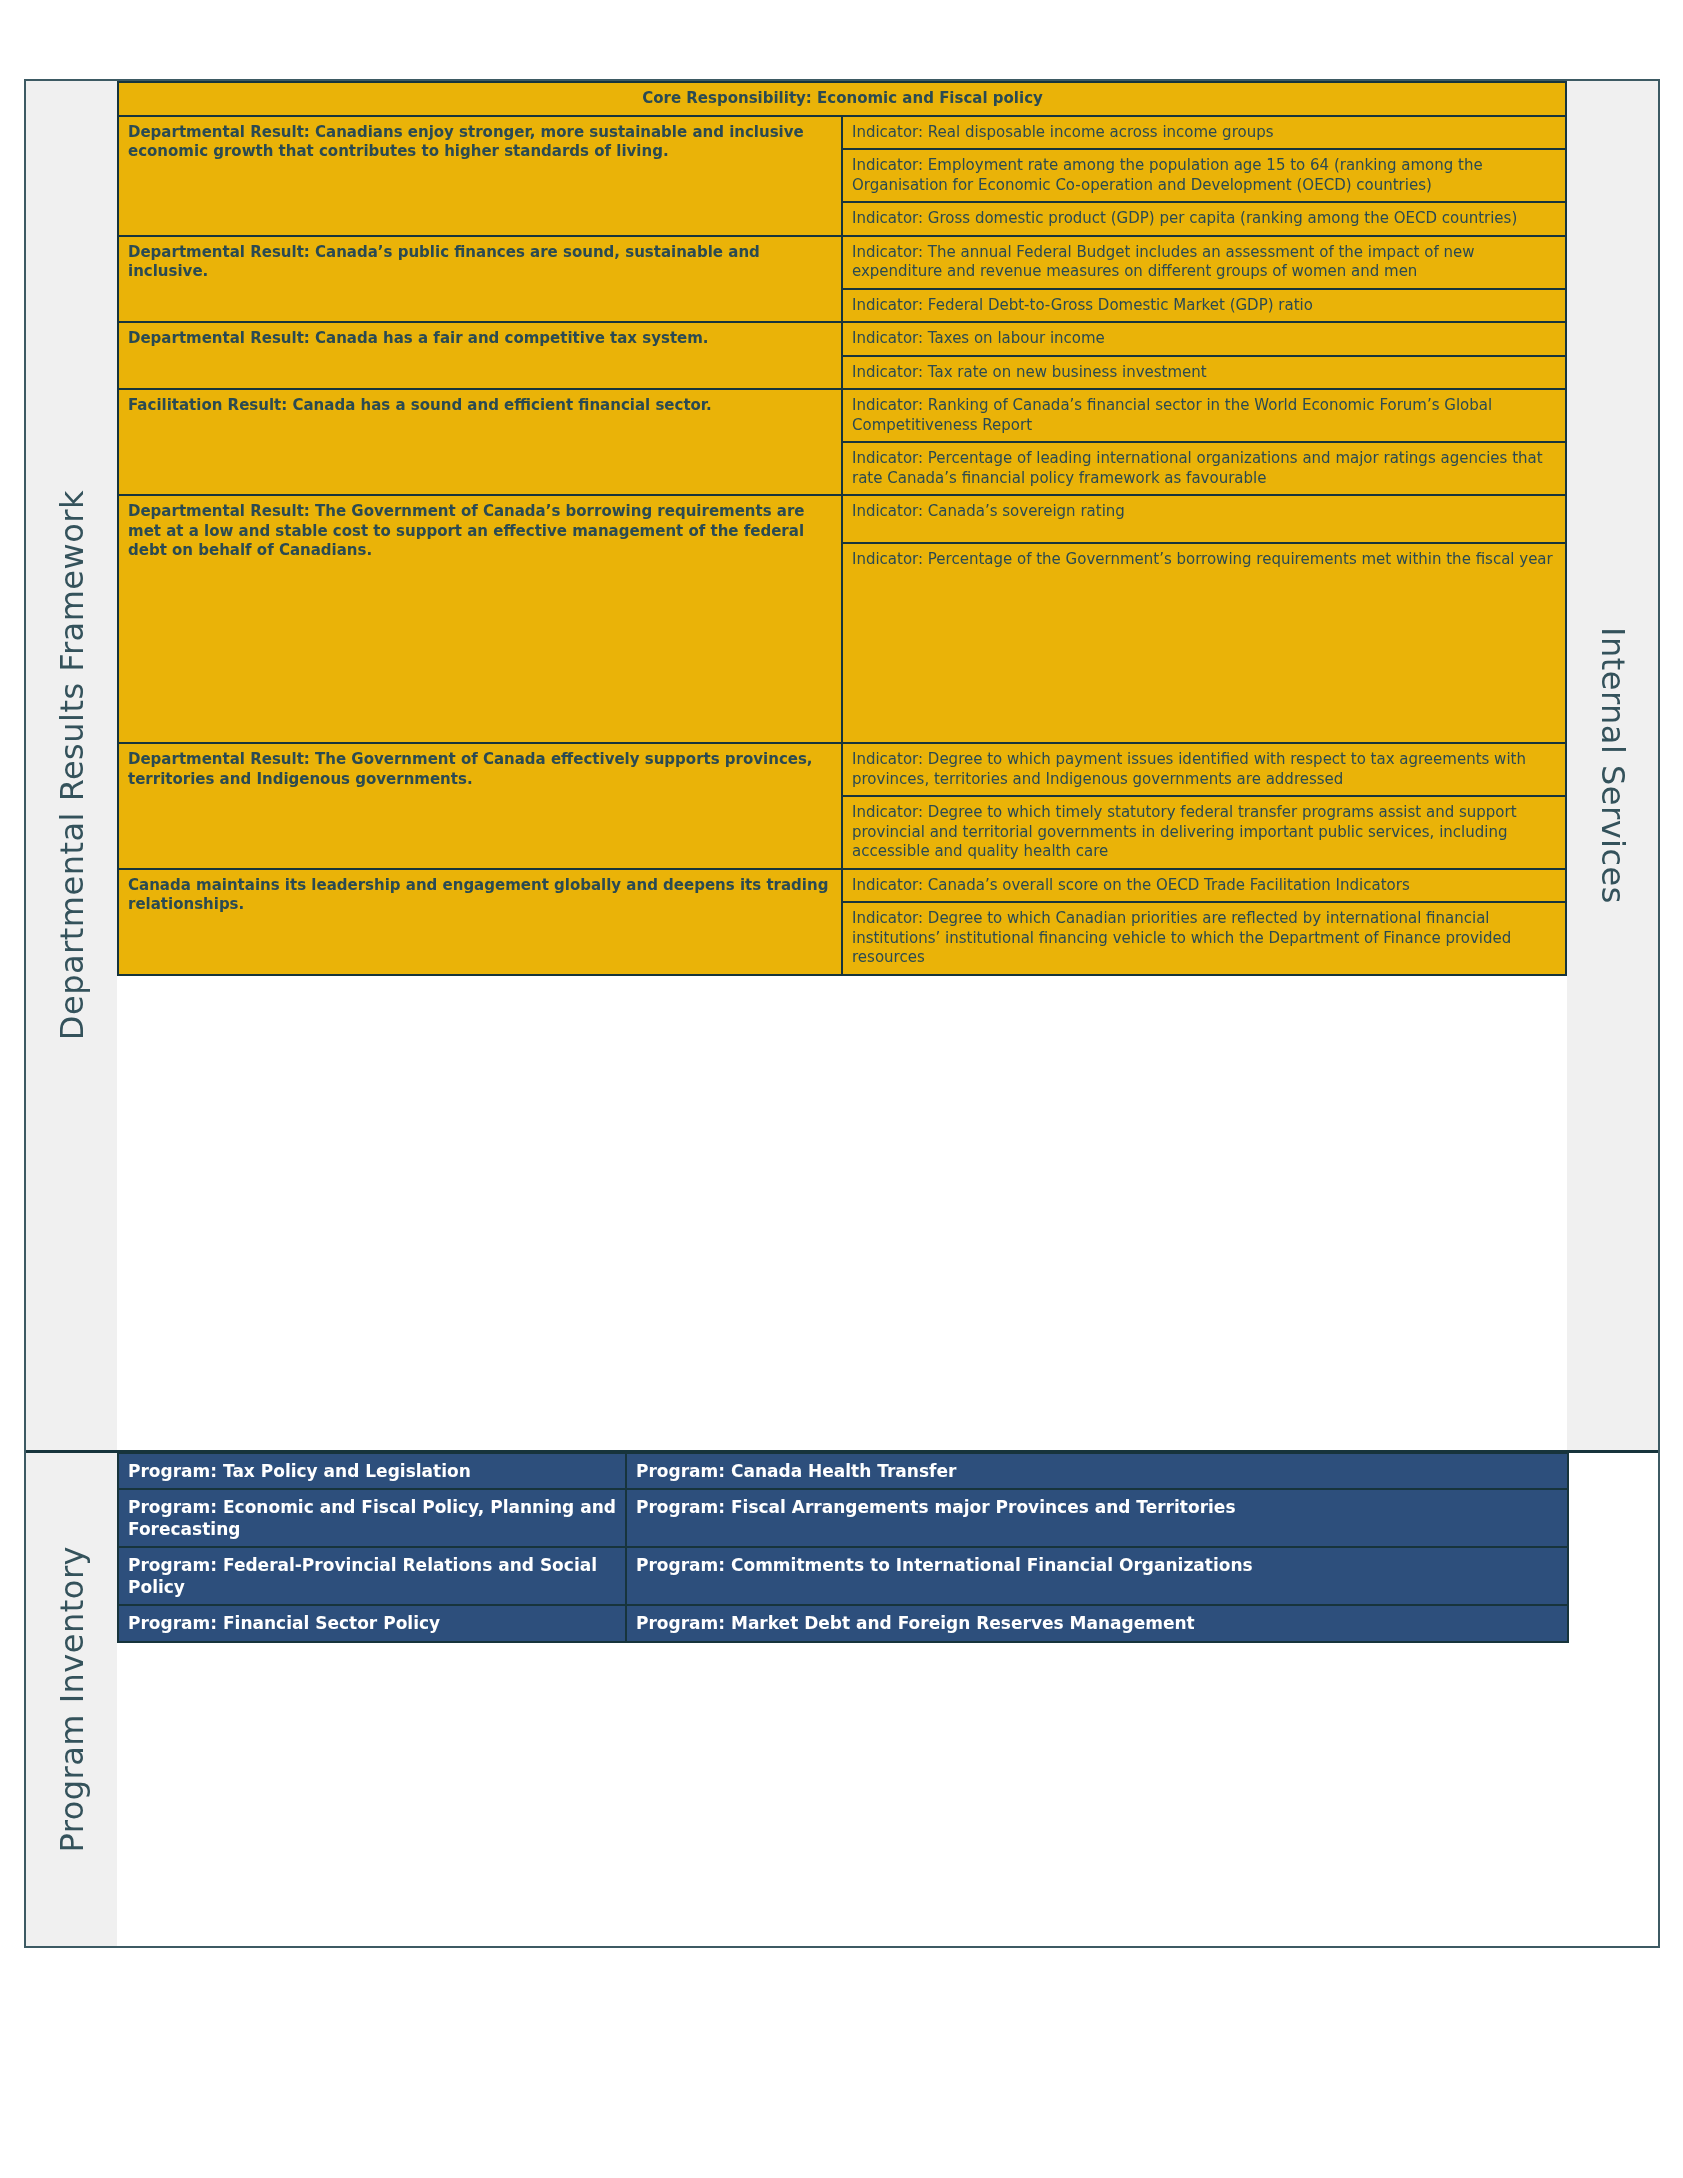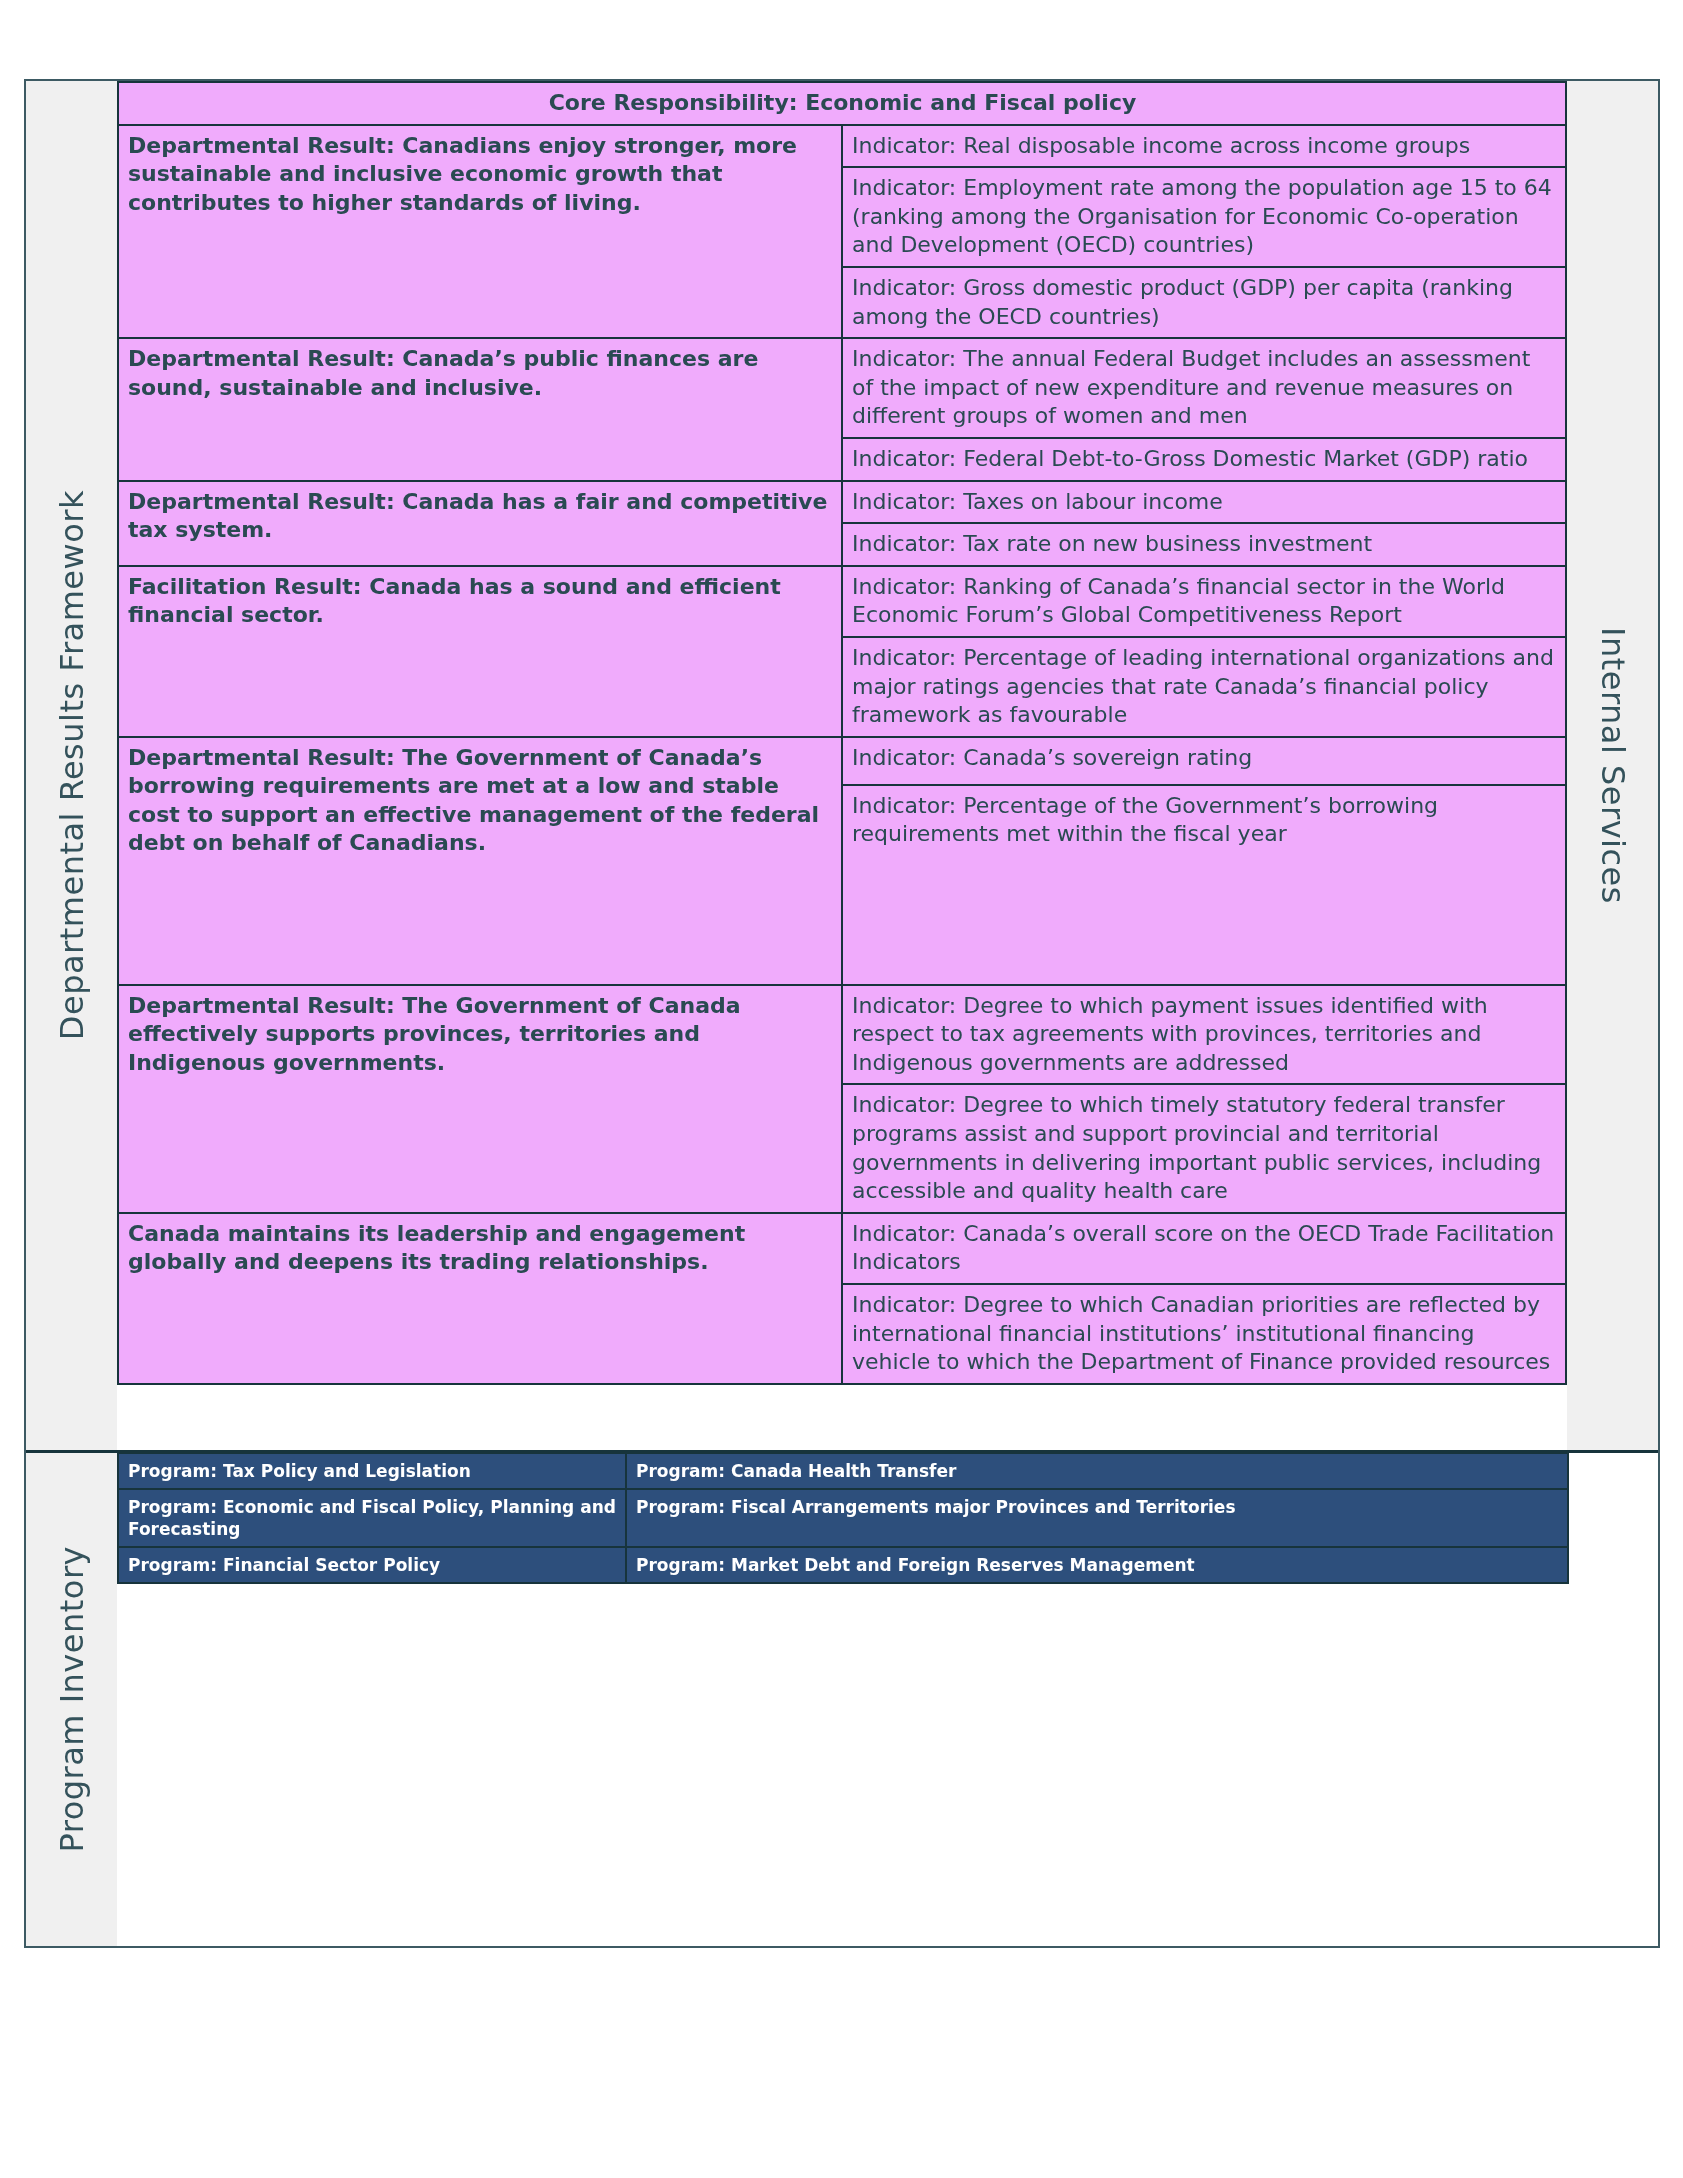--- a/index.html
+++ b/index.html
@@ -65,24 +65,24 @@
   }
 
   table.drf {
     border-collapse: collapse;
     table-layout: fixed;
     width: 100%;
     background: #d5fbfb;
   }
   table.drf td {
     border: 2px solid #17343c;
-    background: #f0abfc;
+    background: #eab308;
     vertical-align: top;
     padding: 6px 8px 6px 9px;
-    font-size: 22px;
+    font-size: 15px;
     line-height: 1.30;
     color: #2a4a52;
     font-family: "DejaVu Sans", sans-serif;
   }
   td.core-head {
     text-align: center;
     font-weight: bold;
     font-size: 21px;
     padding: 6px 8px;
     color: #223f47;
@@ -243,20 +243,24 @@
         <tbody>
           <tr>
             <td class="prog-left">Program: Tax Policy and Legislation</td>
             <td>Program: Canada Health Transfer</td>
           </tr>
           <tr>
             <td class="prog-left">Program: Economic and Fiscal Policy, Planning and Forecasting</td>
             <td>Program: Fiscal Arrangements major Provinces and Territories</td>
           </tr>
           <tr>
+            <td class="prog-left">Program: Federal-Provincial Relations and Social Policy</td>
+            <td>Program: Commitments to International Financial Organizations</td>
+          </tr>
+          <tr>
             <td class="prog-left">Program: Financial Sector Policy</td>
             <td>Program: Market Debt and Foreign Reserves Management</td>
           </tr>
         </tbody>
       </table>
     </div>
 
   </div>
 
   <div class="pi-sep"></div>

